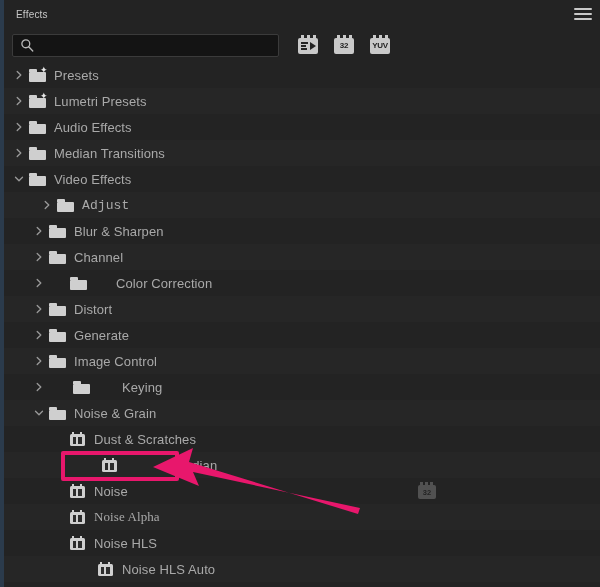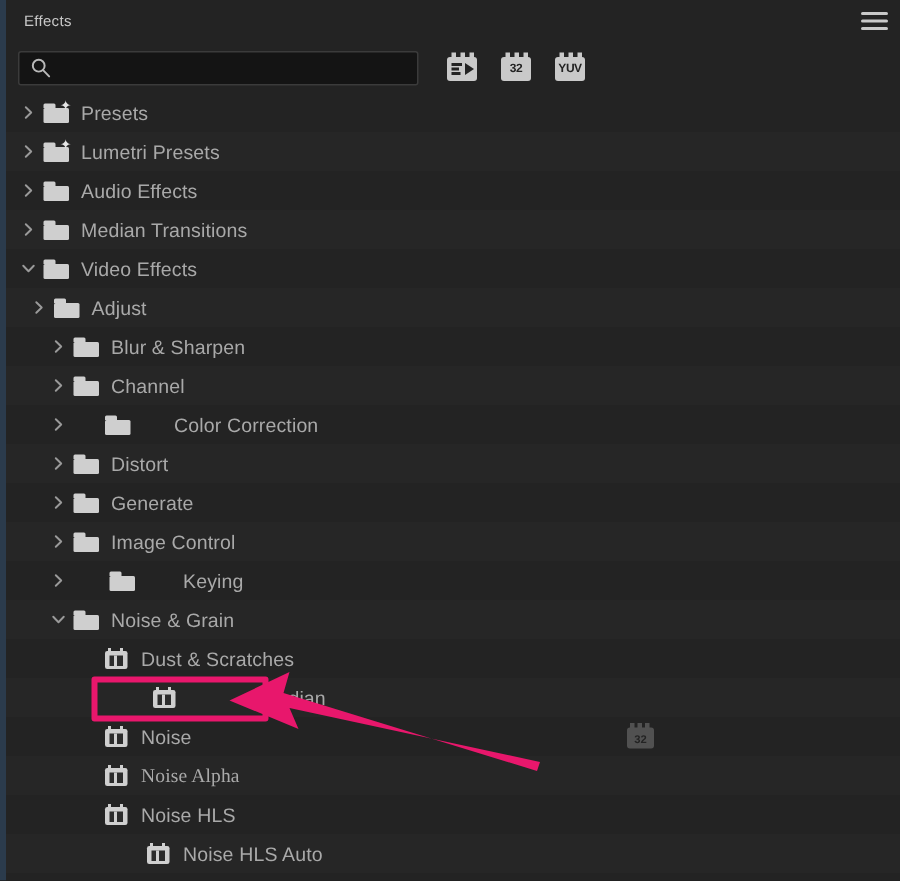--- a/index.html
+++ b/index.html
@@ -306,21 +306,21 @@
           </svg>
         </div>
         <div class="icon-slot">
           <span class="folder">
             <span class="tab"></span>
             <span class="bdy"></span>
           </span>
         </div>
         <div class="label">Video Effects</div>
       </div>
-      <div class="row stripe" style="padding-left: 15px;">
+      <div class="row stripe" style="padding-left: 36px; font-family: Liberation Mono, monospace;">
         <div class="twisty">
           <svg width="10" height="10" viewBox="0 0 10 10">
             <polyline points="3.2,1.5 6.8,5 3.2,8.5" fill="none" stroke="#9a9a9a" stroke-width="1.3" stroke-linecap="round" stroke-linejoin="round"></polyline>
           </svg>
         </div>
         <div class="icon-slot">
           <span class="folder">
             <span class="tab"></span>
             <span class="bdy"></span>
           </span>

